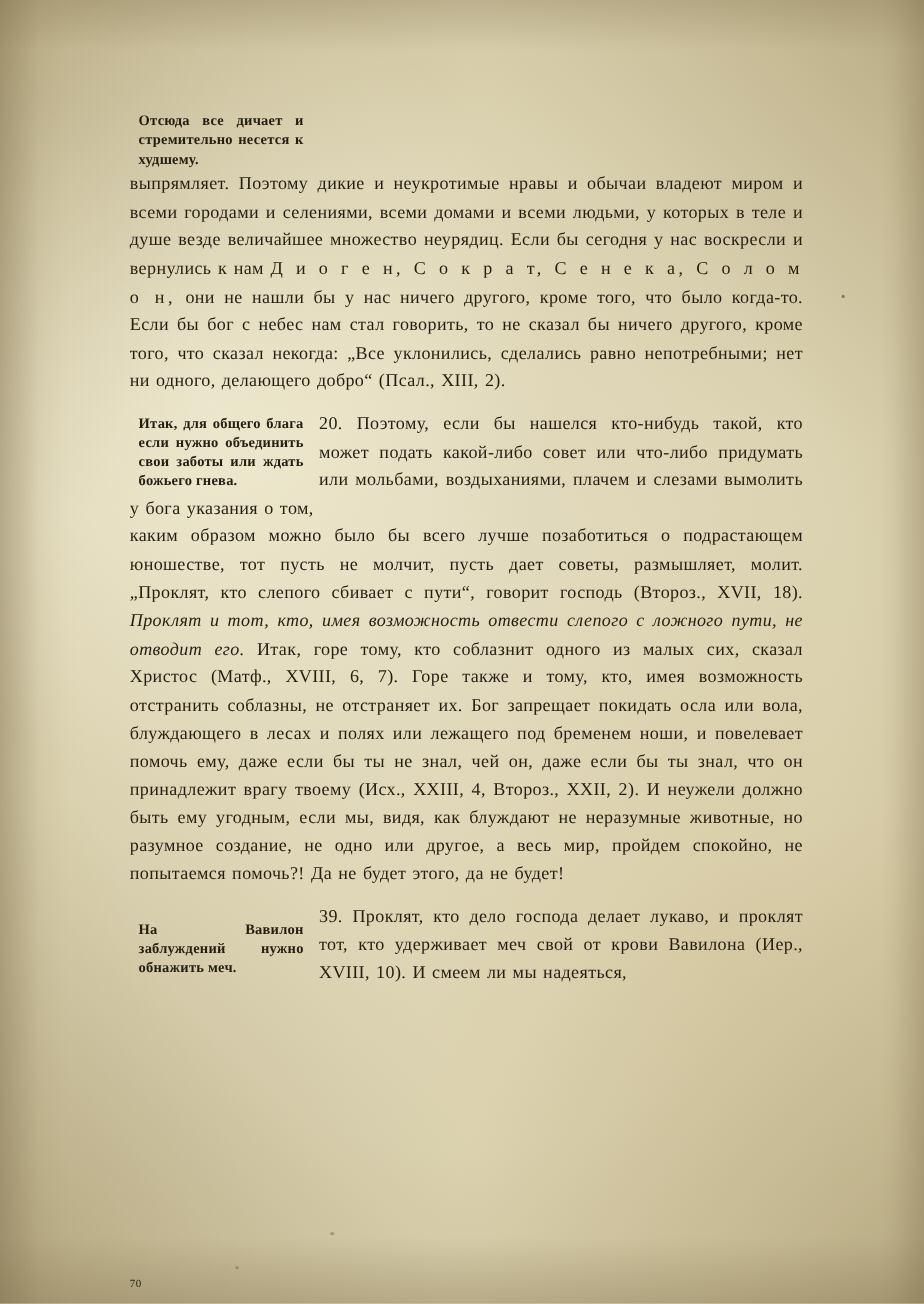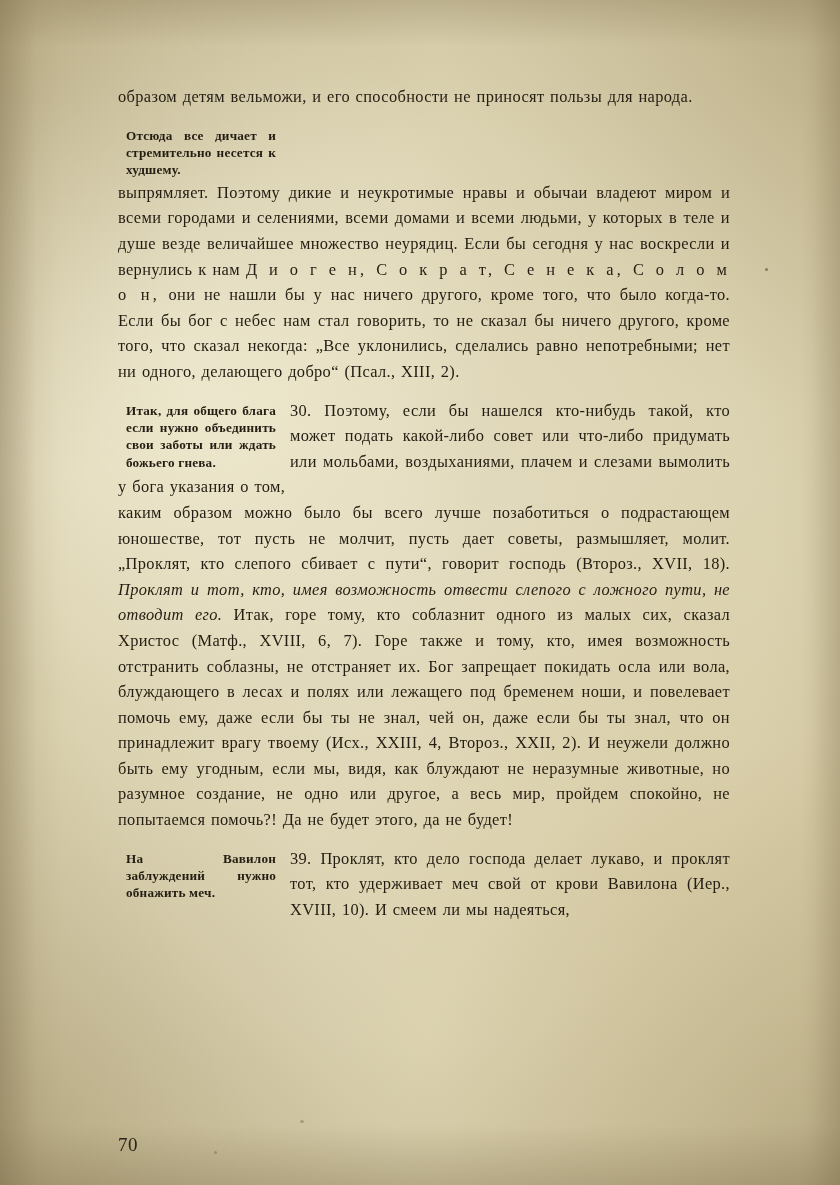--- a/index.html
+++ b/index.html
@@ -92,37 +92,37 @@
     width: 172px;
     font-size: 13.2px;
     line-height: 17.4px;
     font-weight: bold;
     letter-spacing: 0.2px;
     padding: 4px 14px 1px 8px;
     box-sizing: border-box;
     text-align: justify;
     color: #241d12;
   }
-  .sidenote.sn-short { width: 172px; }
+  .sidenote.sn-short { width: 172px; margin-top: 12px; }
   .num {
     
   }
   .spaced {
     letter-spacing: 3.2px;
   }
   .italic {
     font-style: italic;
   }
   .clearer { clear: both; }
 
   .folio {
     position: absolute;
     left: 118px;
-    bottom: 29px;
-    font-size: 19px;
+    bottom: 12px;
+    font-size: 10px;
     letter-spacing: 0.5px;
     color: #2a2317;
   }
 
   .speck {
     position: absolute;
     background: rgba(90,74,45,0.35);
     border-radius: 50%;
     pointer-events: none;
   }
@@ -143,31 +143,30 @@
   <div class="edge-right"></div>
   <div class="edge-top"></div>
   <div class="edge-bottom"></div>
 
   <div class="speck" style="left:300px; top:1120px; width:4px; height:3px;"></div>
   <div class="speck" style="left:214px; top:1151px; width:3px; height:3px;"></div>
   <div class="dot-right"></div>
 
   <div class="text-col">
 
-    <p class="body">образом детям вельможи, и его способности не приносят пользы для народа.</p>
 
     <div class="lead-block">
       <div class="sidenote">Отсюда все дичает и стремительно несется к худшему.</div>
       <div class="clearer"></div>
       <p class="body"><span>выпрямляет. Поэтому дикие и неукротимые нравы и обычаи владеют миром и всеми городами и селениями, всеми домами и всеми людьми, у которых в теле и душе везде величайшее множество неурядиц. Если бы сегодня у нас воскресли и вернулись к нам </span><span class="spaced">Д и о г е н,    С о к р а т,  С е н е к а,  С о л о м о н,</span><span> они не нашли бы у нас ничего другого, кроме того, что было когда-то. Если бы бог с небес нам стал говорить, то не сказал бы ничего другого, кроме того, что сказал некогда: „Все уклонились, сделались равно непотребными; нет ни одного, делающего добро“ (Псал., XIII, 2).</span></p>
     </div>
 
     <div class="lead-block">
       <div class="sidenote">Итак, для общего блага если нужно объединить свои заботы или ждать божьего гнева.</div>
-      <p class="body"><span class="num">30.</span> <span>Поэтому, если бы нашелся кто-нибудь такой, кто может подать какой-либо совет или что-либо придумать или мольбами, воздыханиями, плачем и слезами вымолить у бога указания о том,</span></p>
+      <p class="body"><span class="num">20.</span> <span>Поэтому, если бы нашелся кто-нибудь такой, кто может подать какой-либо совет или что-либо придумать или мольбами, воздыханиями, плачем и слезами вымолить у бога указания о том,</span></p>
       <div class="clearer"></div>
       <p class="body"><span>каким образом можно было бы всего лучше позаботиться о подрастающем юношестве, тот пусть не молчит, пусть дает советы, размышляет, молит. „Проклят, кто слепого сбивает с пути“, говорит господь (Второз., XVII, 18). </span><span class="italic">Проклят и тот, кто, имея возможность отвести слепого с ложного пути, не отводит его.</span><span> Итак, горе тому, кто соблазнит одного из малых сих, сказал Христос (Матф., XVIII, 6, 7). Горе также и тому, кто, имея возможность отстранить соблазны, не отстраняет их. Бог запрещает покидать осла или вола, блуждающего в лесах и полях или лежащего под бременем ноши, и повелевает помочь ему, даже если бы ты не знал, чей он, даже если бы ты знал, что он принадлежит врагу твоему (Исх., XXIII, 4, Второз., XXII, 2). И неужели должно быть ему угодным, если мы, видя, как блуждают не неразумные животные, но разумное создание, не одно или другое, а весь мир, пройдем спокойно, не попытаемся помочь?! Да не будет этого, да не будет!</span></p>
     </div>
 
     <div class="lead-block">
       <div class="sidenote sn-short">На Вавилон заблуждений нужно обнажить меч.</div>
       <p class="body"><span class="num">39.</span> <span>Проклят, кто дело господа делает лукаво, и проклят тот, кто удерживает меч свой от крови Вавилона (Иер., XVIII, 10). И смеем ли мы надеяться,</span></p>
       <div class="clearer"></div>
     </div>
 

